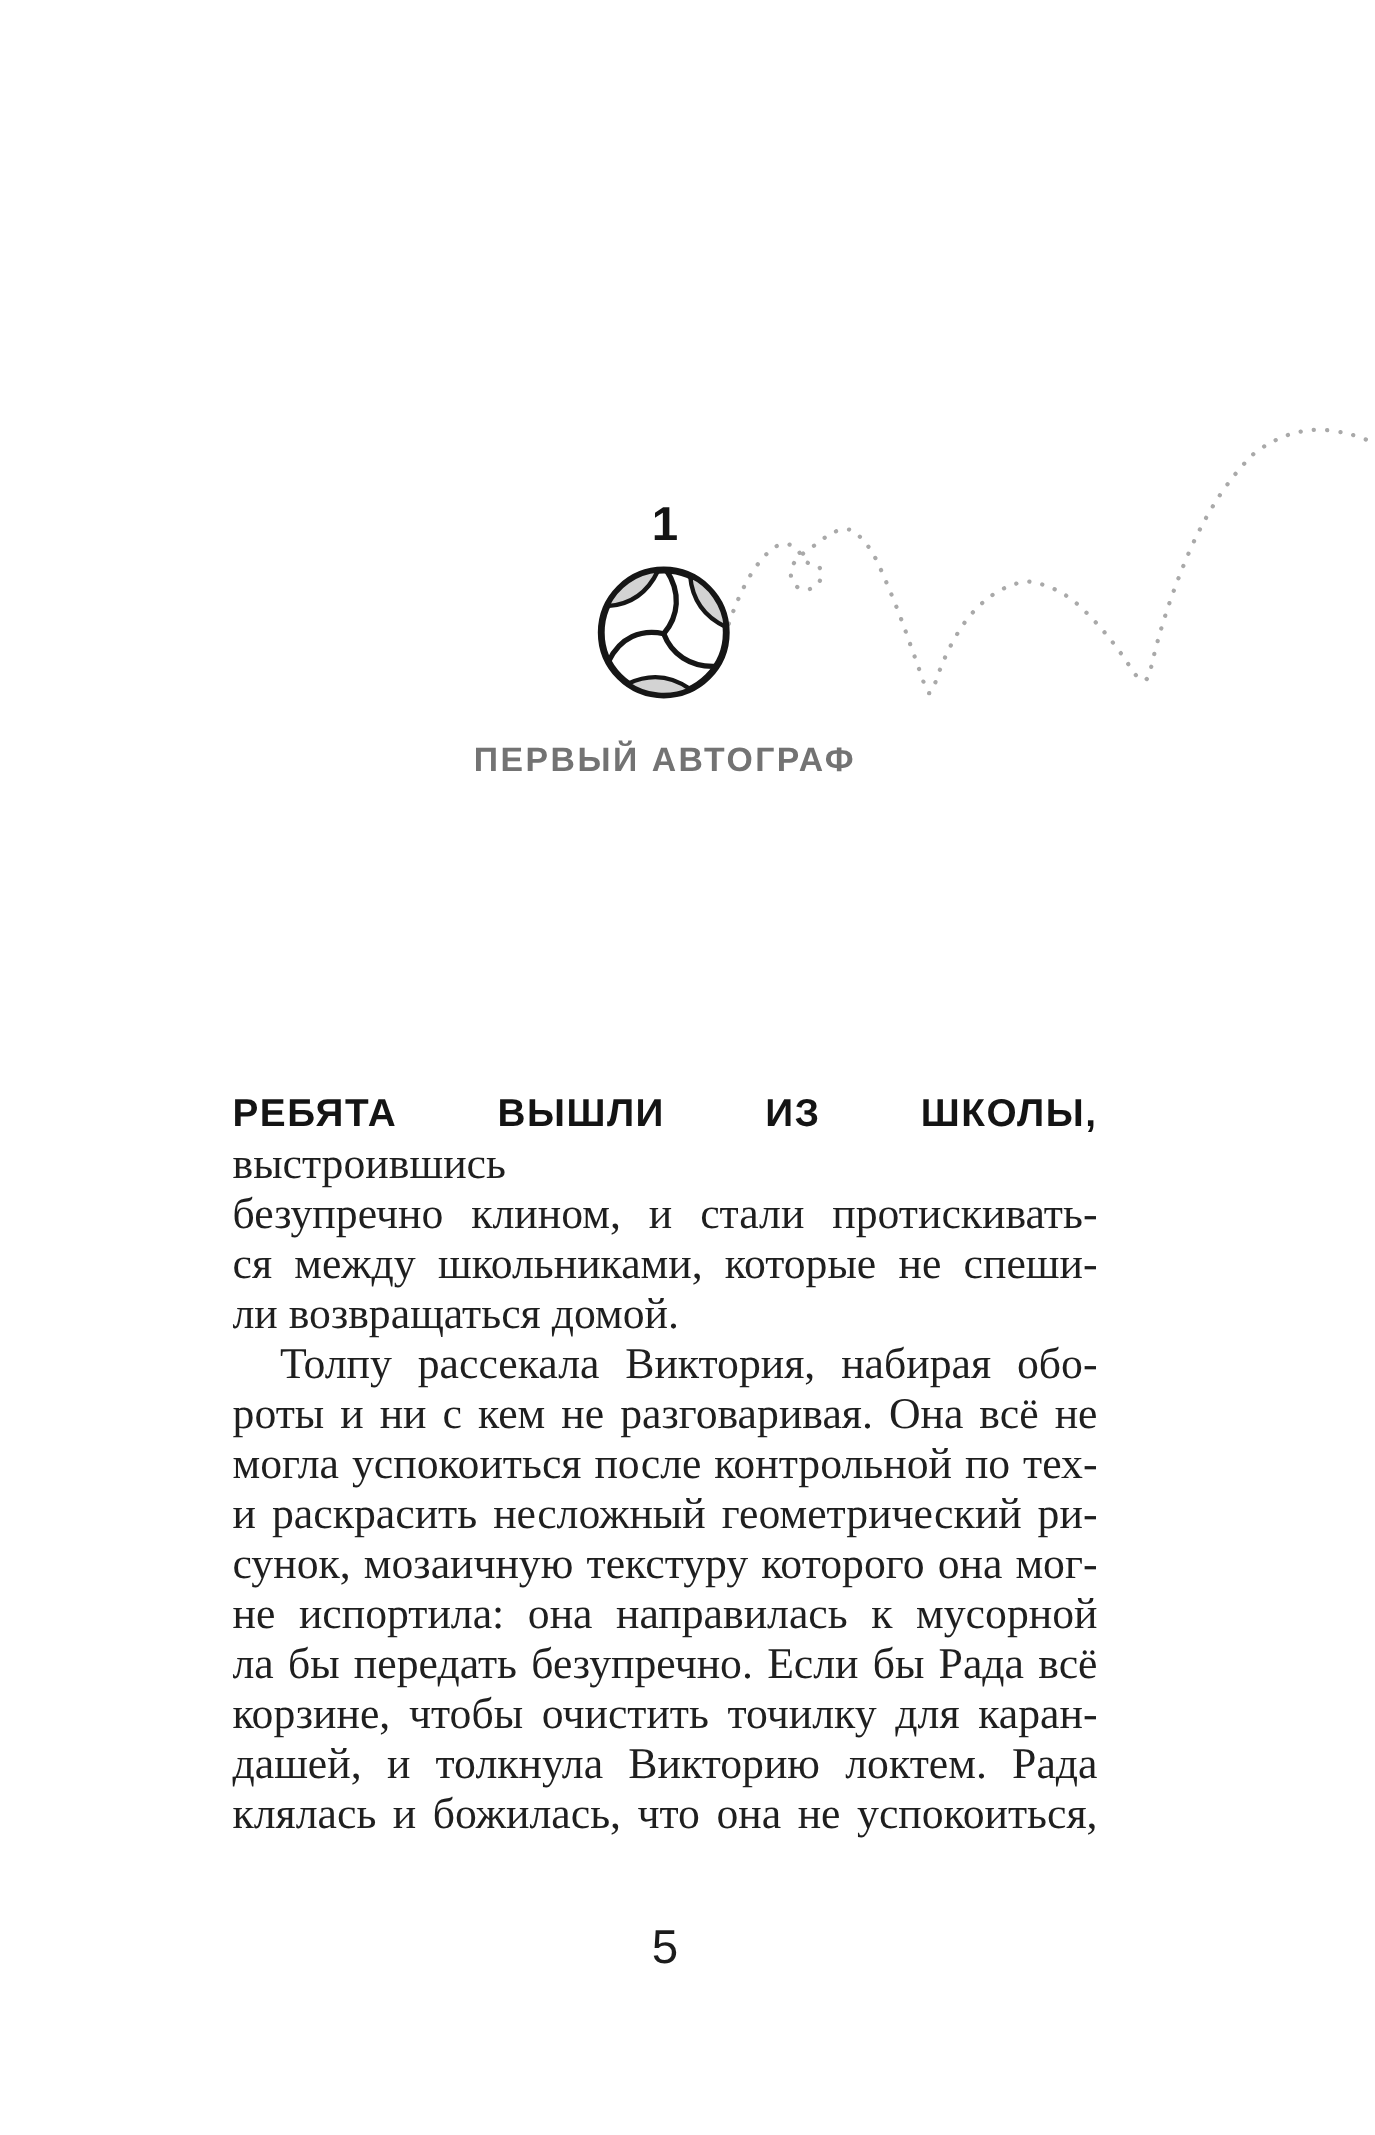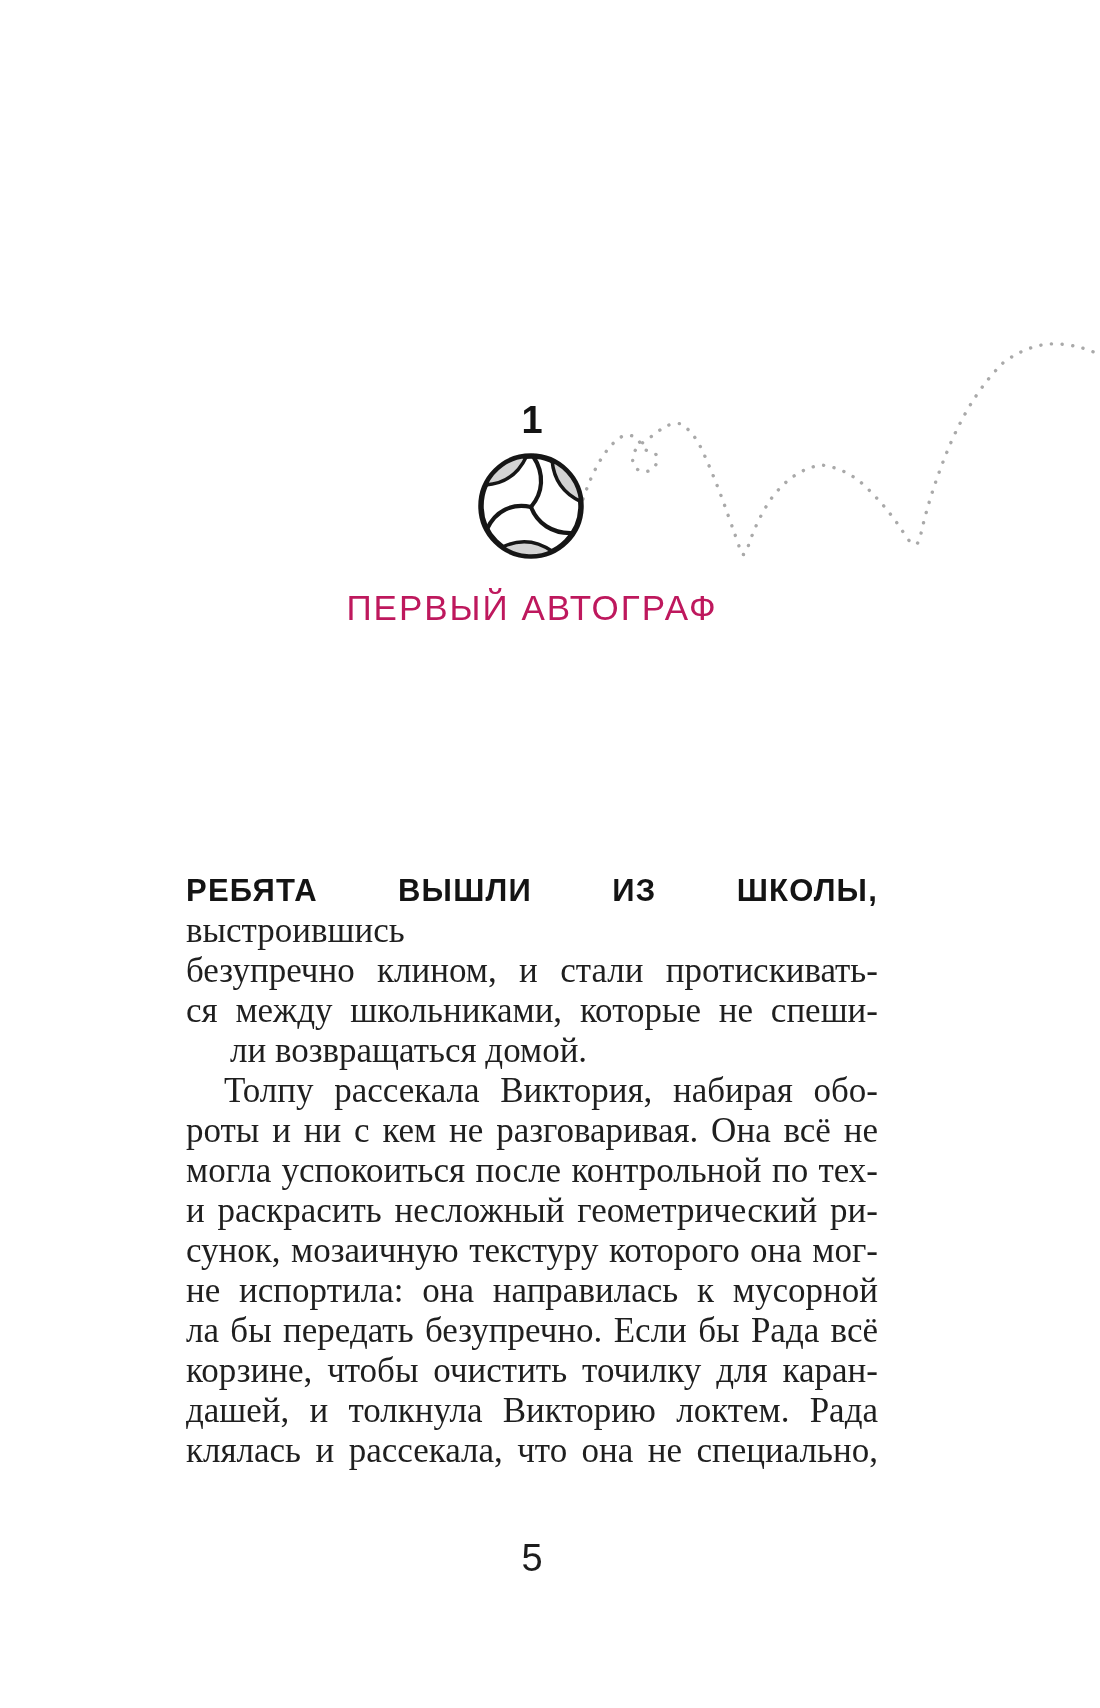--- a/index.html
+++ b/index.html
@@ -27,39 +27,38 @@
     font-weight: bold;
     font-size: 38px;
     color: #141414;
   }
   .chapter-title {
     position: absolute;
     left: 186px; width: 692px; top: 588px;
     line-height: 40px;
     text-align: center;
     font-family: "Liberation Sans", "DejaVu Sans", sans-serif;
-    font-weight: normal;
-    font-size: 35px;
+    font-weight: bold;
+    font-size: 27px;
     letter-spacing: 2px;
-    color: #be185d;
+    color: #737373;
     white-space: nowrap;
   }
   .body-text {
     position: absolute;
     left: 186px; width: 692px; top: 870px;
     font-size: 35px;
     line-height: 40px;
   }
   .body-text .line {
     text-align: justify;
     text-align-last: justify;
   }
   .body-text .line.para-end {
     text-align-last: left;
-    margin-left: 44px;
   }
   .body-text .line.indent {
     padding-left: 38px;
   }
   .body-text .lead {
     font-family: "Liberation Sans", "DejaVu Sans", sans-serif;
     font-weight: bold;
     font-size: 31px;
     letter-spacing: 1.2px;
     color: #141414;
@@ -124,18 +123,18 @@
       <div class="line para-end">ли возвращаться домой.</div>
       <div class="line indent">Толпу рассекала Виктория, набирая обо-</div>
       <div class="line">роты и ни с кем не разговаривая. Она всё не</div>
       <div class="line">могла успокоиться после контрольной по тех-</div>
       <div class="line">и раскрасить несложный геометрический ри-</div>
       <div class="line">сунок, мозаичную текстуру которого она мог-</div>
       <div class="line">не испортила: она направилась к мусорной</div>
       <div class="line">ла бы передать безупречно. Если бы Рада всё</div>
       <div class="line">корзине, чтобы очистить точилку для каран-</div>
       <div class="line">дашей, и толкнула Викторию локтем. Рада</div>
-      <div class="line">клялась и рассекала, что она не специально,</div>
+      <div class="line">клялась и божилась, что она не успокоиться,</div>
     </div>
 
   <div class="page-number">5</div>
 
 </div>
 
 </body></html>

